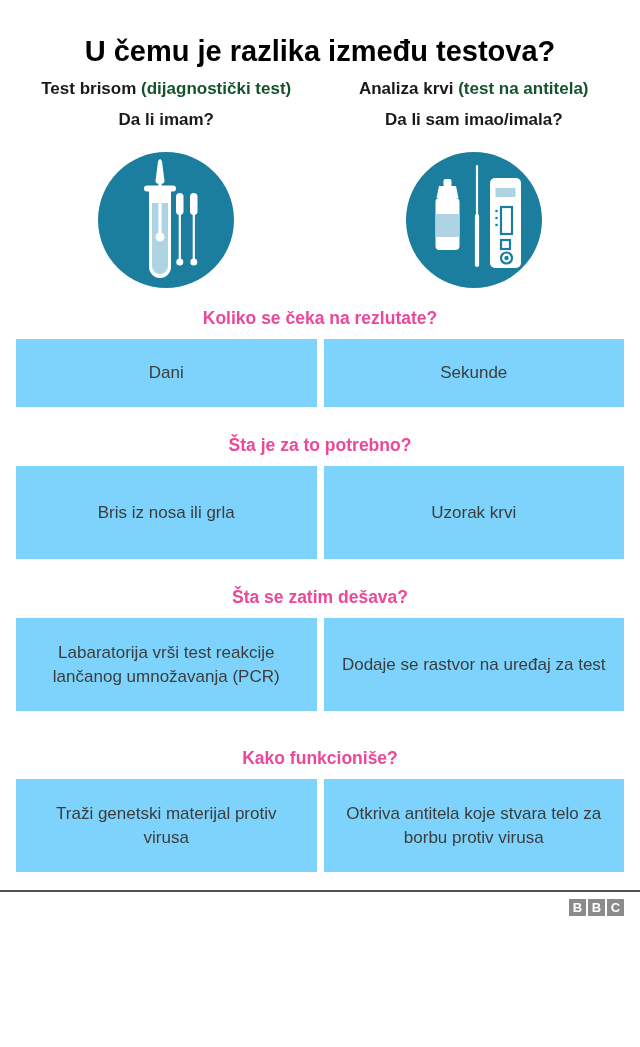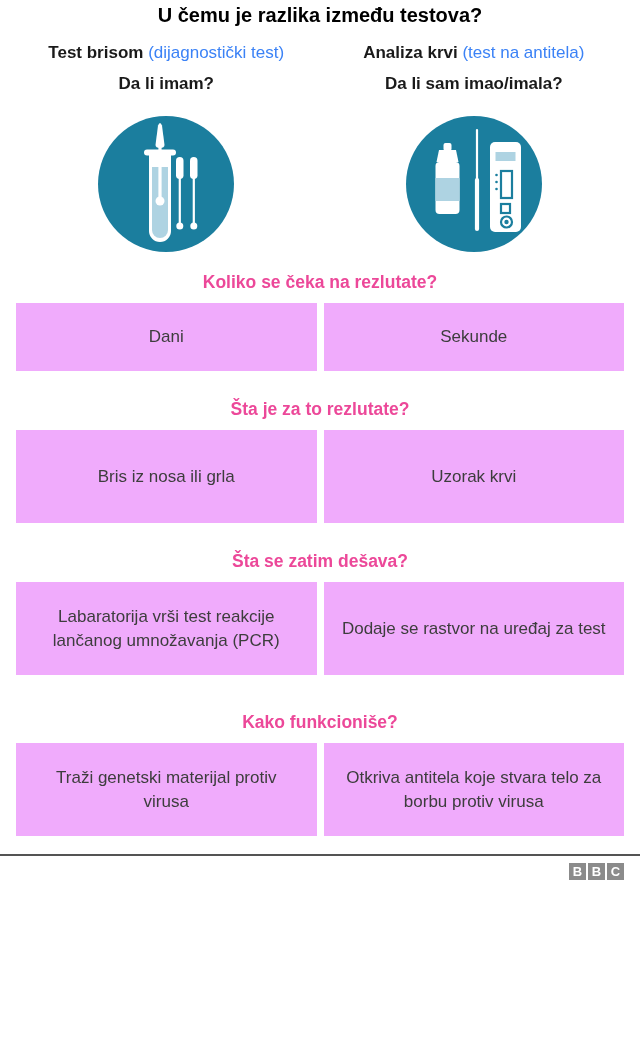--- a/index.html
+++ b/index.html
@@ -1,41 +1,41 @@
 <!DOCTYPE html>
 <html><head>
 <meta charset="utf-8">
 <style>
   html,body { margin:0; padding:0; }
   body {
     width:640px; height:1047px; background:#ffffff; overflow:hidden;
     font-family:"Liberation Sans", sans-serif; color:#1a1a1a;
   }
   .title {
-    margin:0 16px 0; text-align:center;
-    font-size:20px; font-weight:bold; line-height:30px; color:#000;
+    margin:36px 16px 0; text-align:center;
+    font-size:29px; font-weight:bold; line-height:30px; color:#000;
   }
   .cols { display:flex; gap:7px; padding:0 16px; }
   .col { flex:1; text-align:center; }
   .header-row { margin-top:12px; font-size:17px; line-height:22px; }
   .header-row .bold { font-weight:bold; }
-  .header-row .rest { font-weight:normal; color:#3b82f6;margin-top:29px; }
+  .header-row .rest { font-weight:bold; color:#14532d;margin-top:29px; }
   .question-row { margin-top:10px; font-size:17px; font-weight:bold; line-height:20px; }
   .icons-row { margin-top:22px; }
   .circle-icon { display:inline-block; width:136px; height:136px; }
   .circle-icon svg { display:block; }
   .section-heading {
     margin:0 16px; text-align:center; font-size:17.5px; font-weight:bold;
     line-height:20px; color:#ec4899;
   }
   .mt16{margin-top:16px;} .mt28{margin-top:28px;} .mt36{margin-top:36px;} .mt37{margin-top:37px;}
   .mb11{margin-bottom:11px;} .mb9{margin-bottom:9px;}
   .boxes { display:flex; gap:7px; padding:0 16px; }
   .box {
-    flex:1; background:#f0abfc; color:#3d3d3d;
+    flex:1; background:#7dd3fc; color:#3d3d3d;
     display:flex; align-items:center; justify-content:center;
     text-align:center; font-size:17px; line-height:24px;
     padding:0 18px; box-sizing:border-box;
   }
   .h68{height:68px;} .h93{height:93px;} .h85{height:85px;}
   .divider { margin-top:18px; height:2px; background:#545454; }
   .logo-row { display:flex; justify-content:flex-end; gap:2px; padding:7px 16px 0; }
   .bbc-block {
     width:17px; height:17px; background:#8b8b8b; color:#fff;
     font-weight:bold; font-size:13px; line-height:17px;
@@ -107,21 +107,21 @@
       </span>
     </div>
   </div>
 
   <h2 class="section-heading mt16 mb11">Koliko se čeka na rezlutate?</h2>
   <div class="boxes">
     <div class="box h68">Dani</div>
     <div class="box h68">Sekunde</div>
   </div>
 
-  <h2 class="section-heading mt28 mb11">Šta je za to rezlutate?</h2>
+  <h2 class="section-heading mt28 mb11">Šta je za to potrebno?</h2>
   <div class="boxes">
     <div class="box h93">Bris iz nosa ili grla</div>
     <div class="box h93">Uzorak krvi</div>
   </div>
 
   <h2 class="section-heading mt28 mb11">Šta se zatim dešava?</h2>
   <div class="boxes">
     <div class="box h93">Labaratorija vrši test reakcije lančanog umnožavanja (PCR)</div>
     <div class="box h93">Dodaje se rastvor na uređaj za test</div>
   </div>

